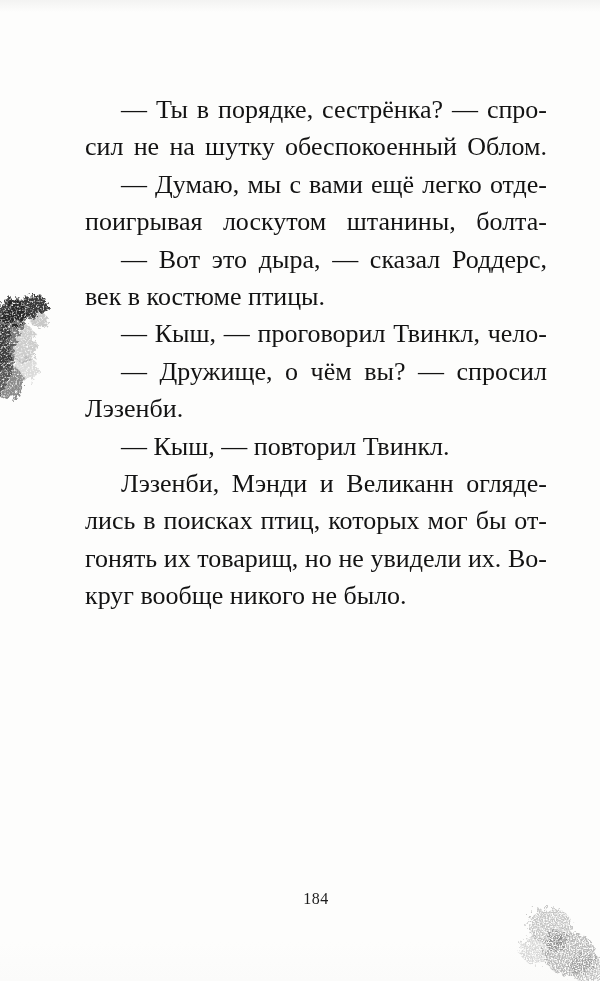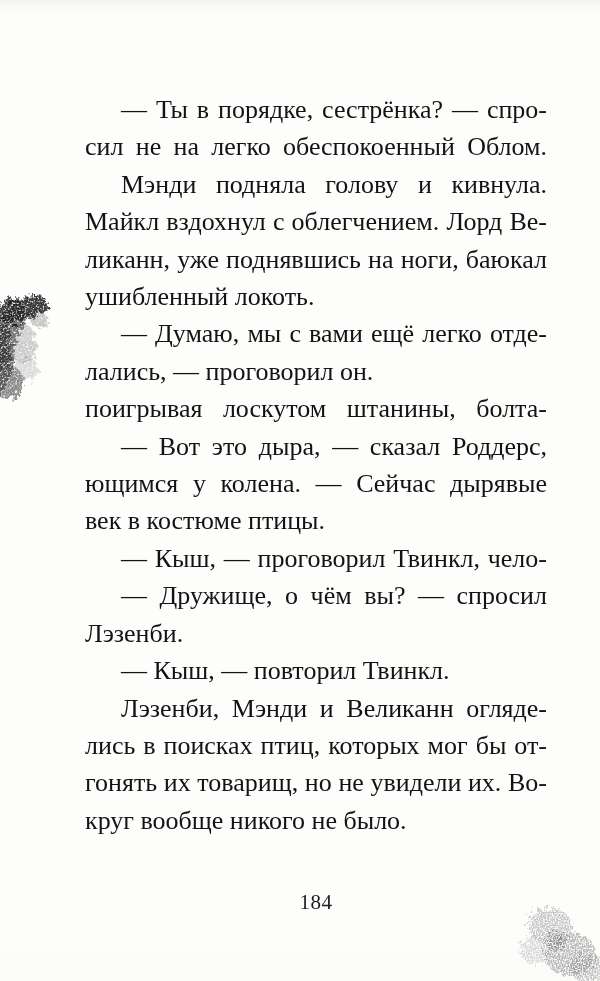--- a/index.html
+++ b/index.html
@@ -35,21 +35,21 @@
   }
   .line.last { text-align-last: left; }
   .line.first { text-indent: 36px; }
 
   .page-number {
     position: absolute;
     left: 85px;
     width: 462px;
     top: 890px;
     text-align: center;
-    font-size: 21px;
+    font-size: 16px;
     letter-spacing: 0.5px;
     color: #1d1d1d;
     font-family: "Liberation Serif", "DejaVu Serif", serif;
   }
 
   .stain { position: absolute; pointer-events: none; }
   .stain-left { left: -6px; top: 281px; }
   .stain-bottom-right { left: 498px; top: 898px; }
 </style>
 </head>
@@ -95,39 +95,31 @@
       <ellipse cx="38" cy="52" rx="16" ry="14" fill="#9f9f9f" opacity="0.4"></ellipse>
       <ellipse cx="90" cy="70" rx="18" ry="14" fill="#8a8a8a" opacity="0.5"></ellipse>
       <ellipse cx="58" cy="44" rx="10" ry="10" fill="#6f6f6f" opacity="0.45"></ellipse>
     </g>
   </svg>
 
   <div class="text-block">
 
     <div class="para">
       <div class="line first">— Ты в порядке, сестрёнка? — спро-</div>
-      <div class="line">сил не на легко обеспокоенный Облом.</div>
+      <div class="line">сил не на шутку обеспокоенный Облом.</div>
     </div>
 
-    <div class="para">
-      <div class="line first">Мэнди подняла голову и кивнула.</div>
-      <div class="line">Майкл вздохнул с облегчением. Лорд Ве-</div>
-      <div class="line">ликанн, уже поднявшись на ноги, баюкал</div>
-      <div class="line last">ушибленный локоть.</div>
-    </div>
 
     <div class="para">
       <div class="line first">— Думаю, мы с вами ещё легко отде-</div>
-      <div class="line last">лались, — проговорил он.</div>
     </div>
 
     <div class="para">
       <div class="line">поигрывая лоскутом штанины, болта-</div>
       <div class="line first">— Вот это дыра, — сказал Роддерс,</div>
-      <div class="line">ющимся у колена. — Сейчас дырявые</div>
     </div>
 
     <div class="para">
       <div class="line last">век в костюме птицы.</div>
       <div class="line first">— Кыш, — проговорил Твинкл, чело-</div>
     </div>
 
     <div class="para">
       <div class="line first">— Дружище, о чём вы? — спросил</div>
       <div class="line last">Лэзенби.</div>

